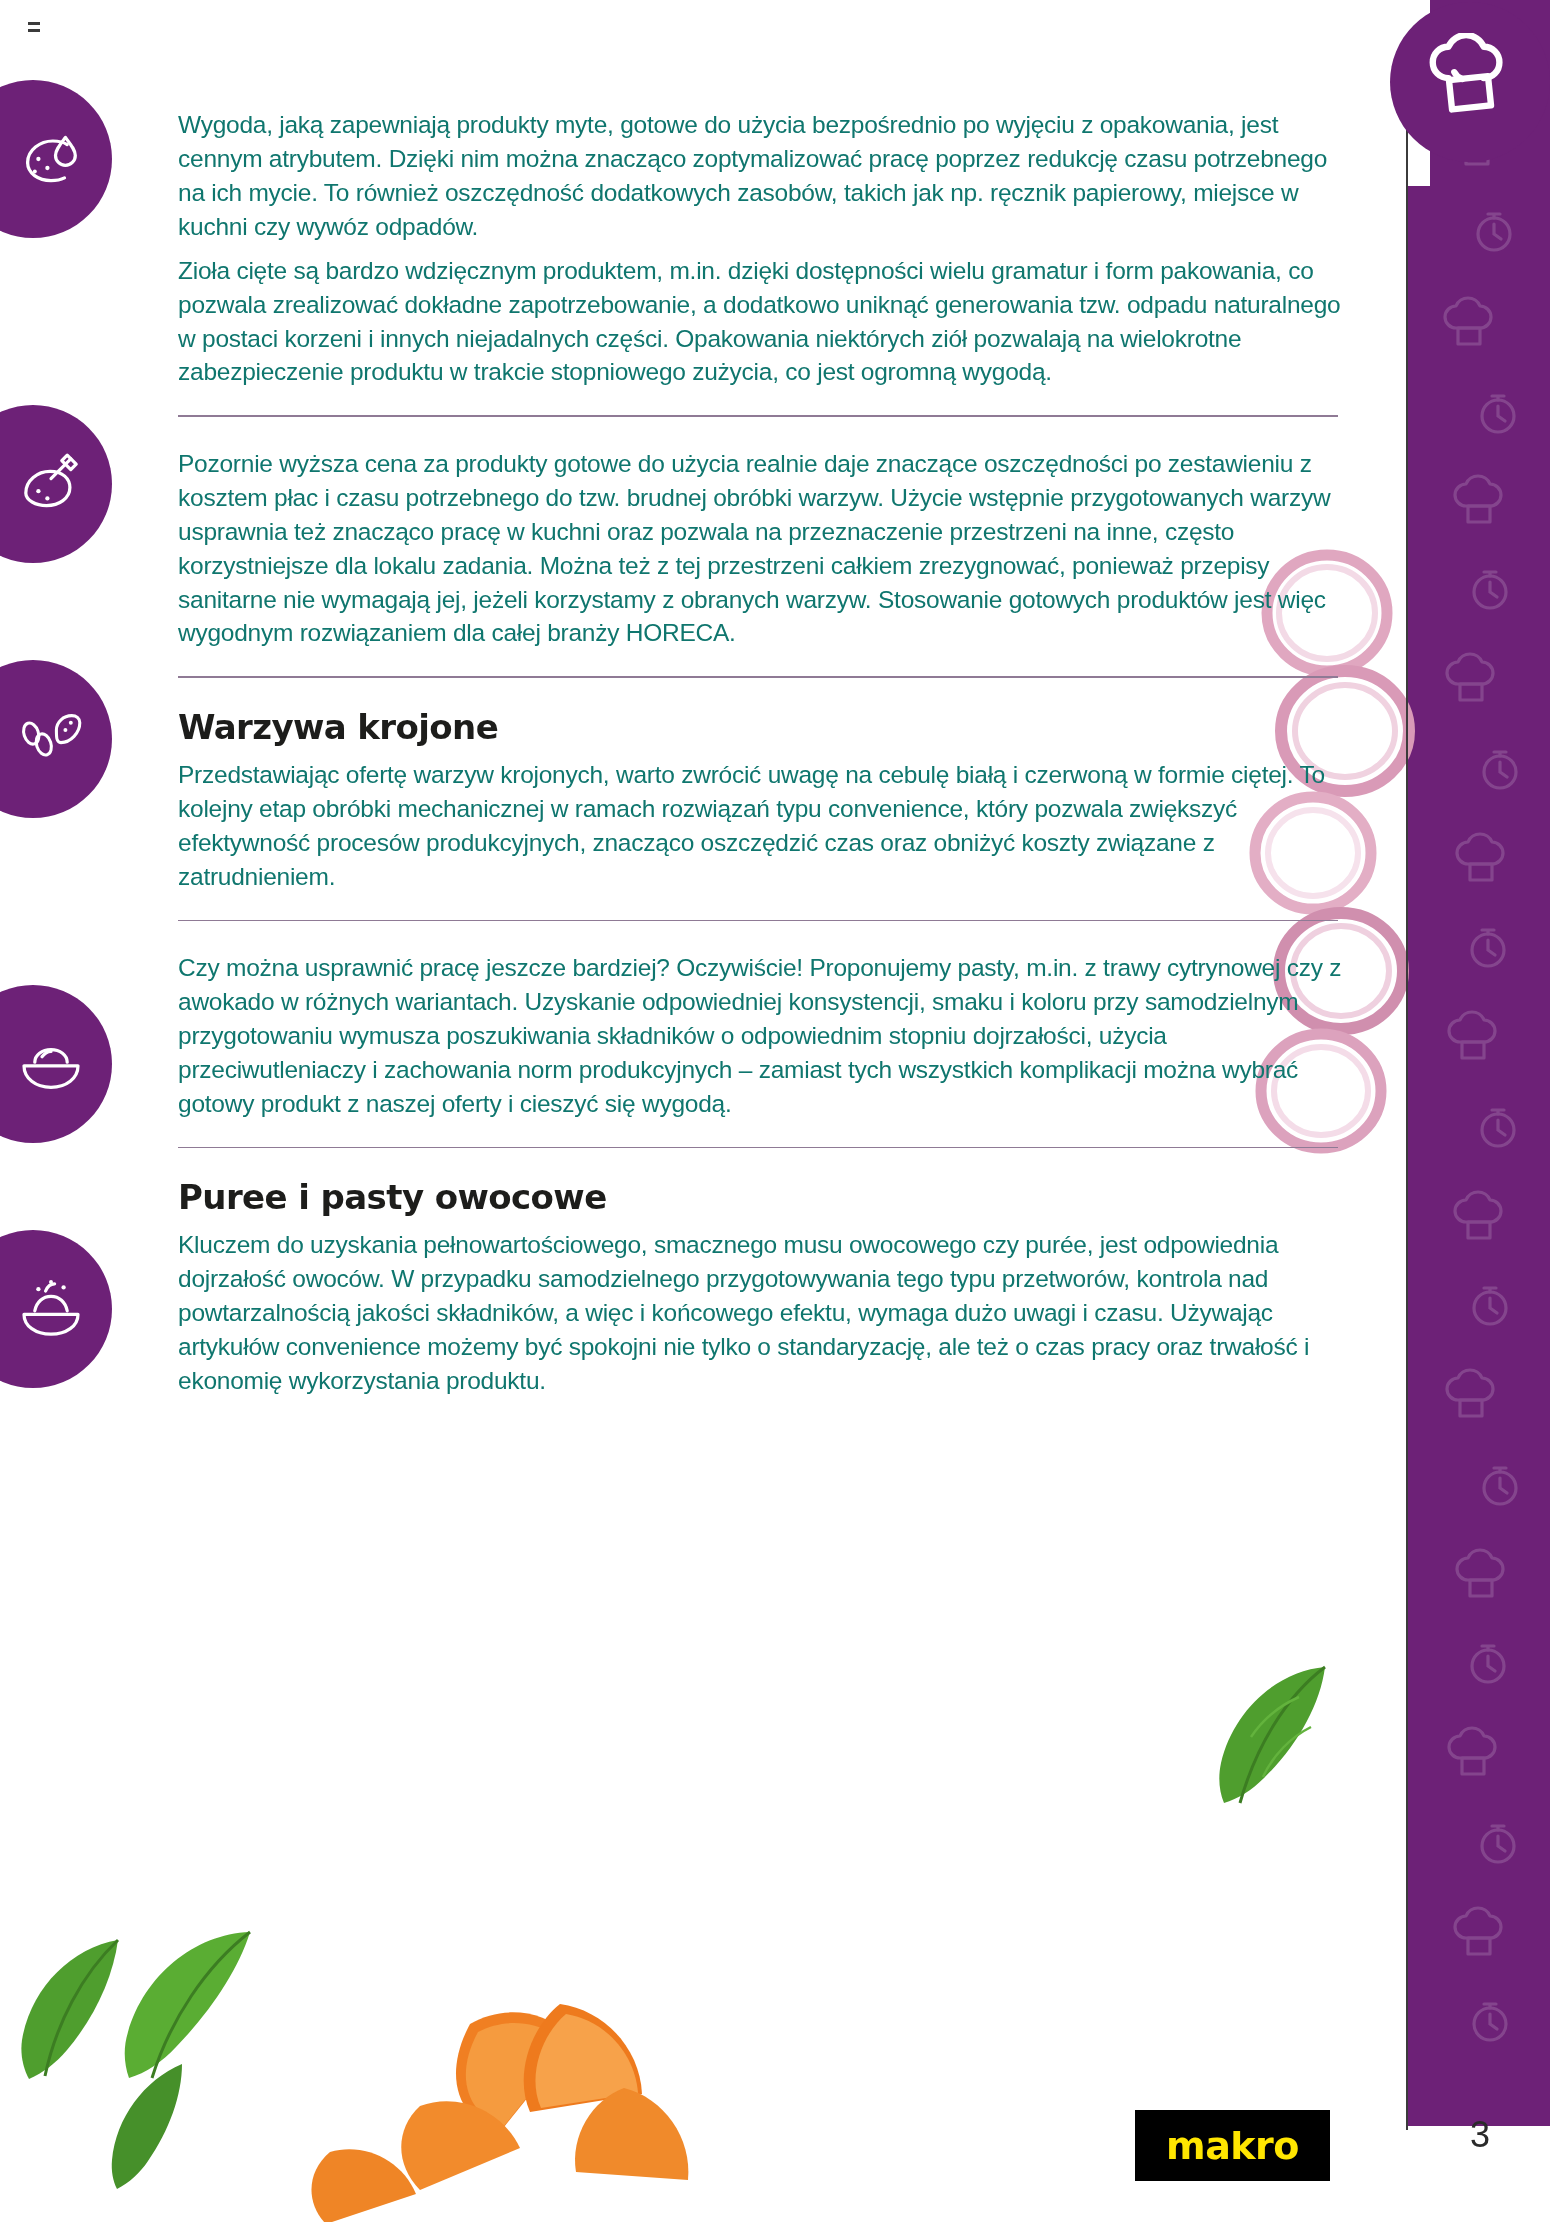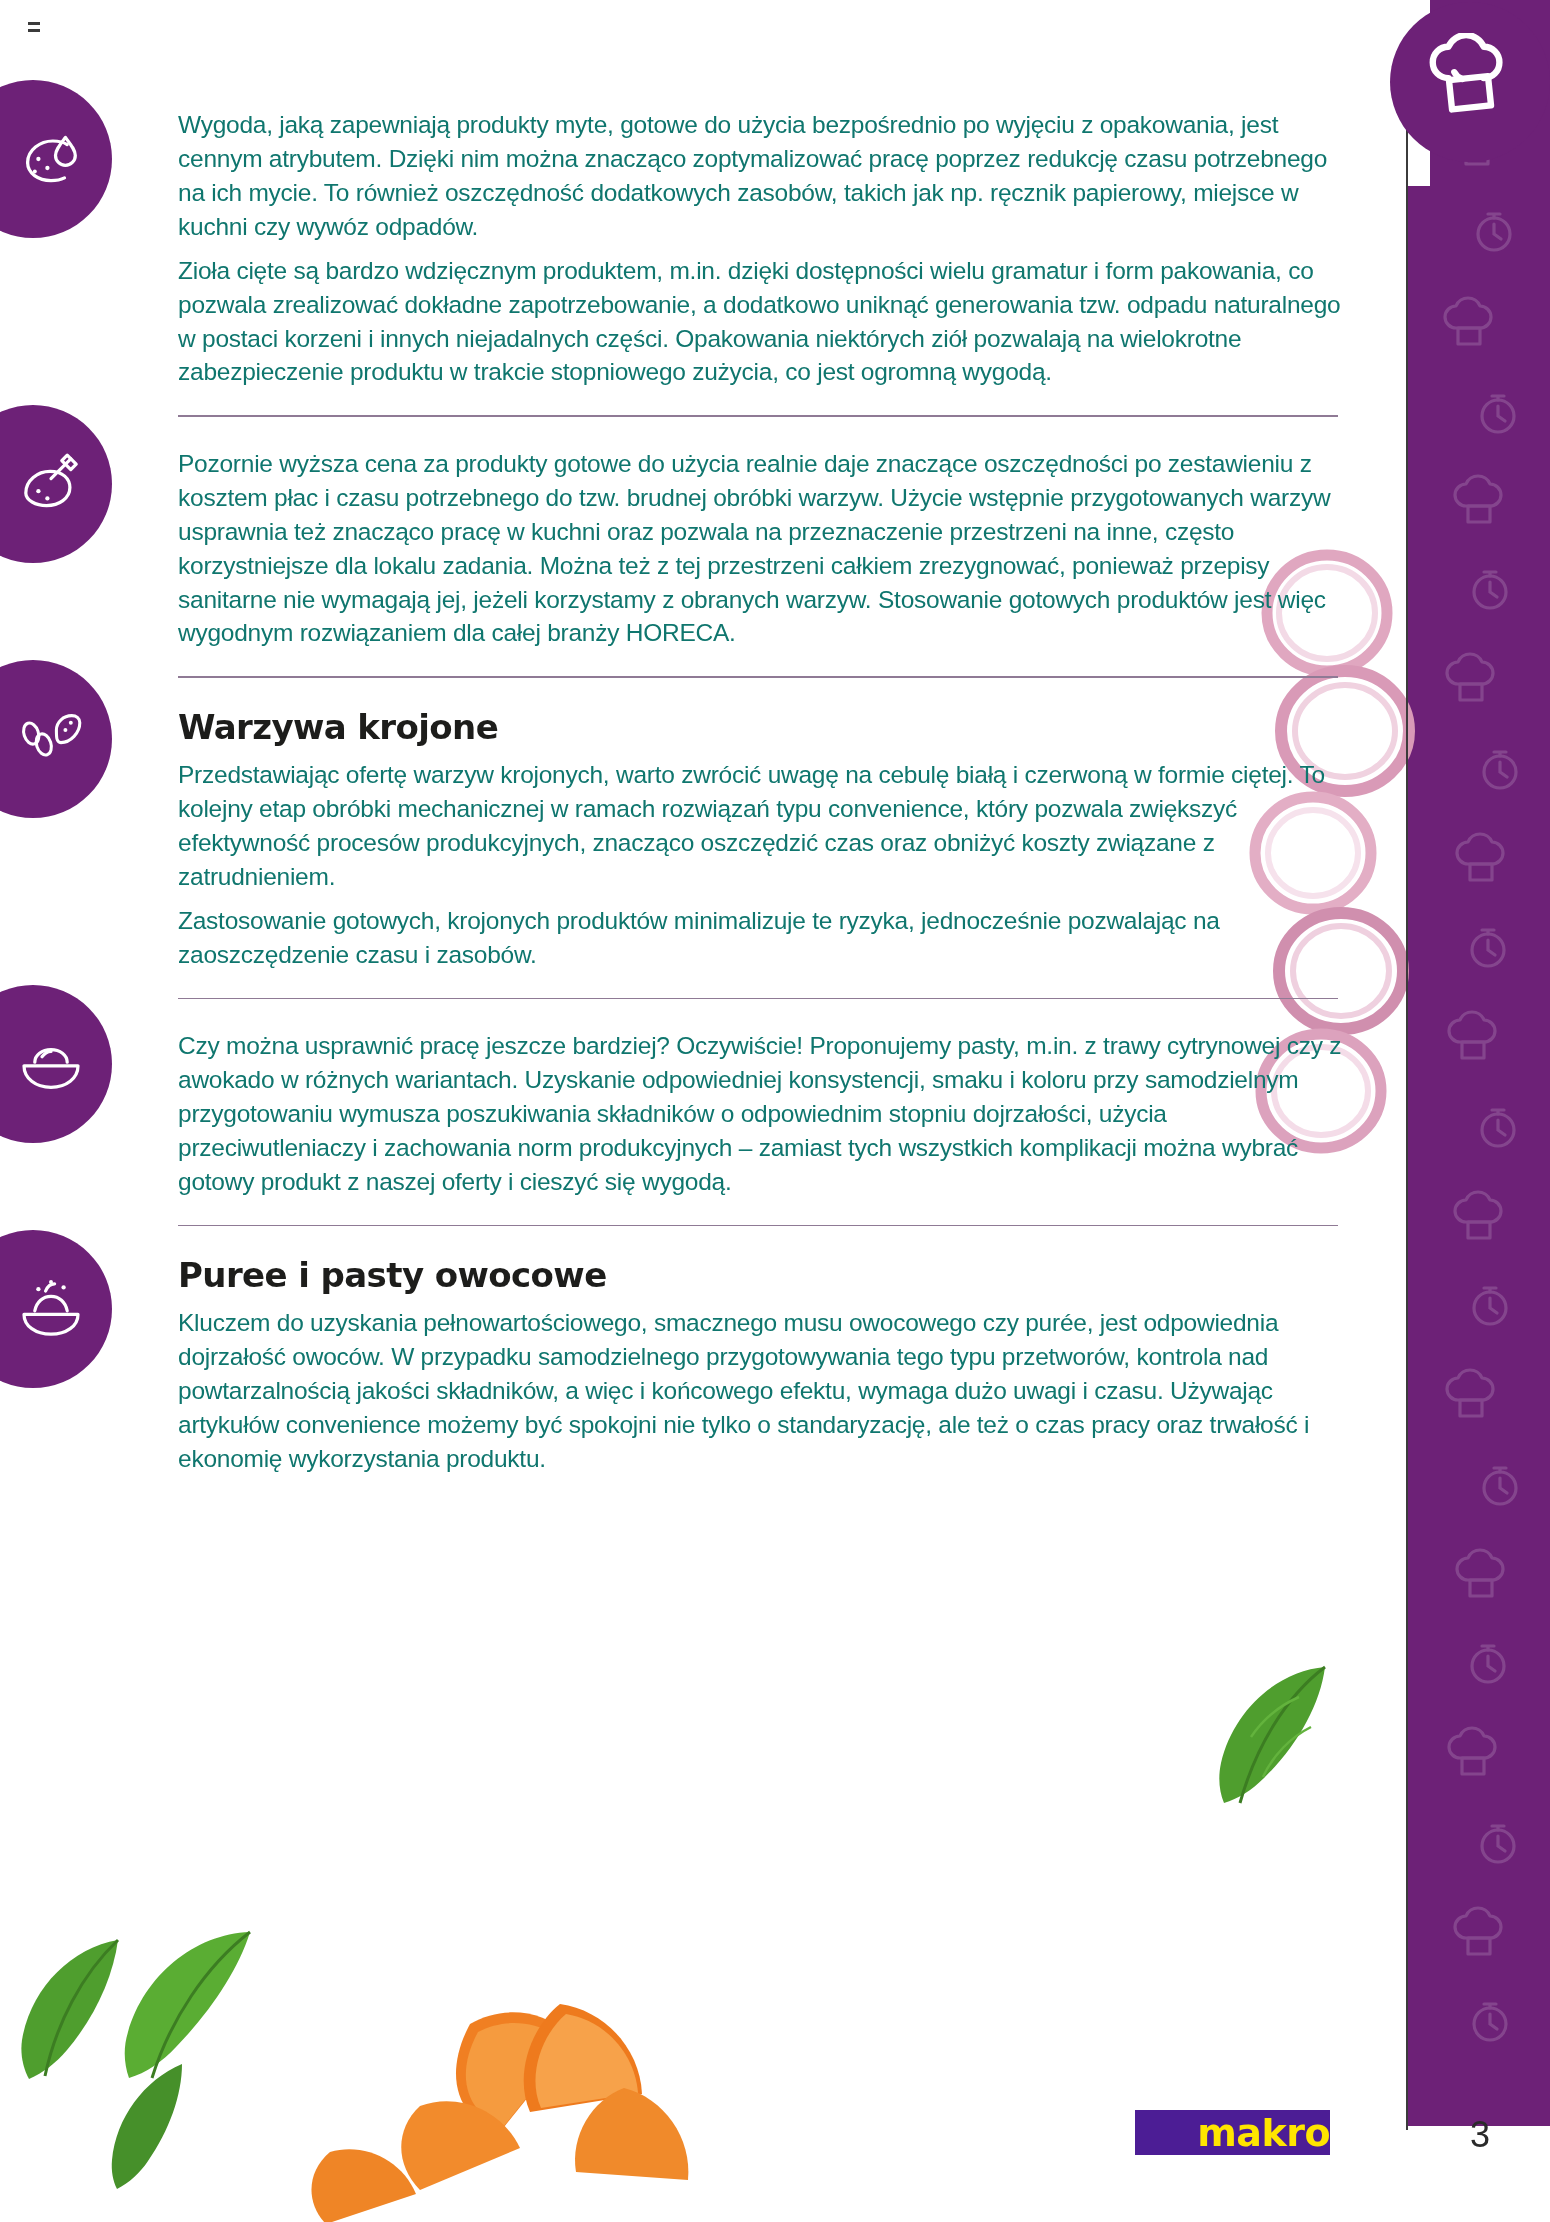--- a/index.html
+++ b/index.html
@@ -165,25 +165,25 @@
     bottom: 0;
     width: 1550px;
     height: 160px;
     z-index: 6;
   }
   .makro-logo {
     position: absolute;
     left: 1135px;
     top: 48px;
     width: 195px;
-    height: 45px;
-    background: #4c1d95;
+    height: 71px;
+    background: #000000;
     display: flex;
     align-items: center;
-    justify-content: flex-end;
+    justify-content: center;
   }
   .makro-logo span {
     font-family: "DejaVu Sans", sans-serif;
     font-weight: 700;
     font-size: 38px;
     color: #ffe500;
     letter-spacing: -0.5px;
     line-height: 1;
   }
   .page-num {
@@ -404,21 +404,20 @@
   <div class="divider"></div>
 
   <div class="section">
     <p class="sec-par">Pozornie wyższa cena za produkty gotowe do użycia realnie daje znaczące oszczędności po zestawieniu z kosztem płac i czasu potrzebnego do tzw. brudnej obróbki warzyw. Użycie wstępnie przygotowanych warzyw usprawnia też znacząco pracę w kuchni oraz pozwala na przeznaczenie przestrzeni na inne, często korzystniejsze dla lokalu zadania. Można też z tej przestrzeni całkiem zrezygnować, ponieważ przepisy sanitarne nie wymagają jej, jeżeli korzystamy z obranych warzyw. Stosowanie gotowych produktów jest więc wygodnym rozwiązaniem dla całej branży HORECA.</p>
   </div>
   <div class="divider"></div>
 
   <div class="section">
     <h2 class="sec-title">Warzywa krojone</h2>
     <p class="sec-par">Przedstawiając ofertę warzyw krojonych, warto zwrócić uwagę na cebulę białą i czerwoną w formie ciętej. To kolejny etap obróbki mechanicznej w ramach rozwiązań typu convenience, który pozwala zwiększyć efektywność procesów produkcyjnych, znacząco oszczędzić czas oraz obniżyć koszty związane z zatrudnieniem.</p>
-    <p class="sec-par">Zastosowanie gotowych, krojonych produktów minimalizuje te ryzyka, jednocześnie pozwalając na zaoszczędzenie czasu i zasobów.</p>
   </div>
   <div class="divider"></div>
 
   <div class="section">
     <p class="sec-par">Czy można usprawnić pracę jeszcze bardziej? Oczywiście! Proponujemy pasty, m.in. z trawy cytrynowej czy z awokado w różnych wariantach. Uzyskanie odpowiedniej konsystencji, smaku i koloru przy samodzielnym przygotowaniu wymusza poszukiwania składników o odpowiednim stopniu dojrzałości, użycia przeciwutleniaczy i zachowania norm produkcyjnych – zamiast tych wszystkich komplikacji można wybrać gotowy produkt z naszej oferty i cieszyć się wygodą.</p>
   </div>
   <div class="divider"></div>
 
   <div class="section">
     <h2 class="sec-title">Puree i pasty owocowe</h2>

